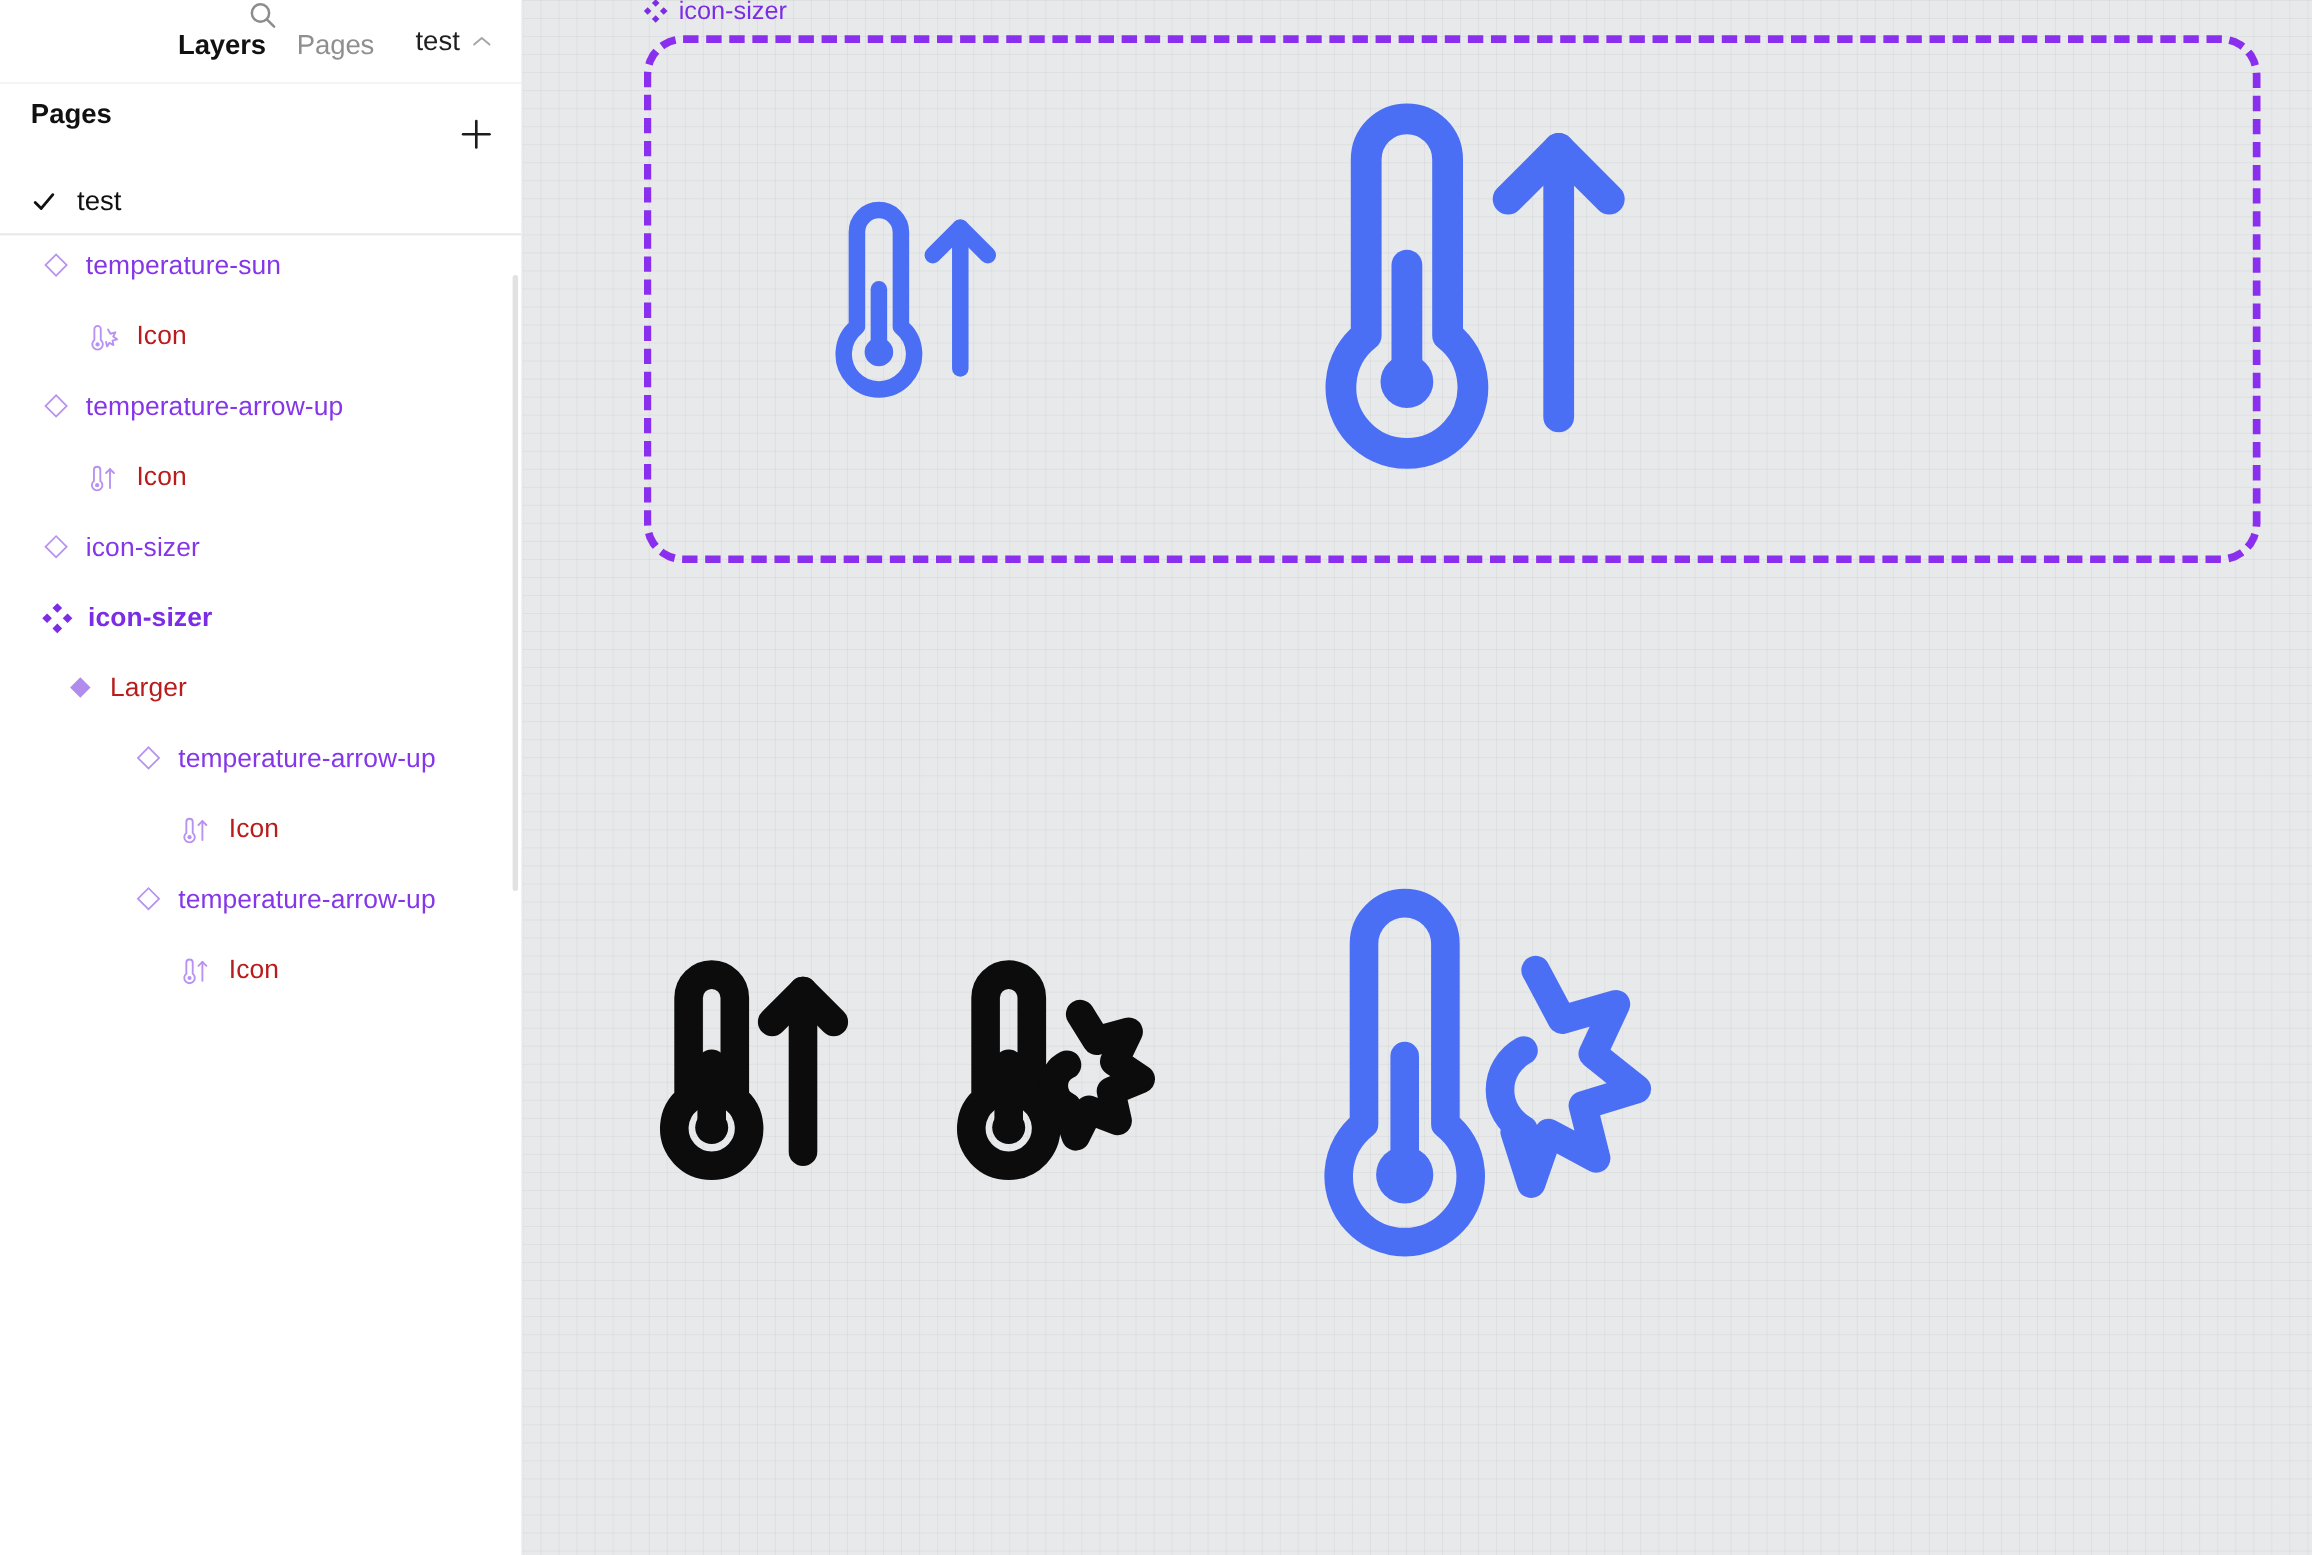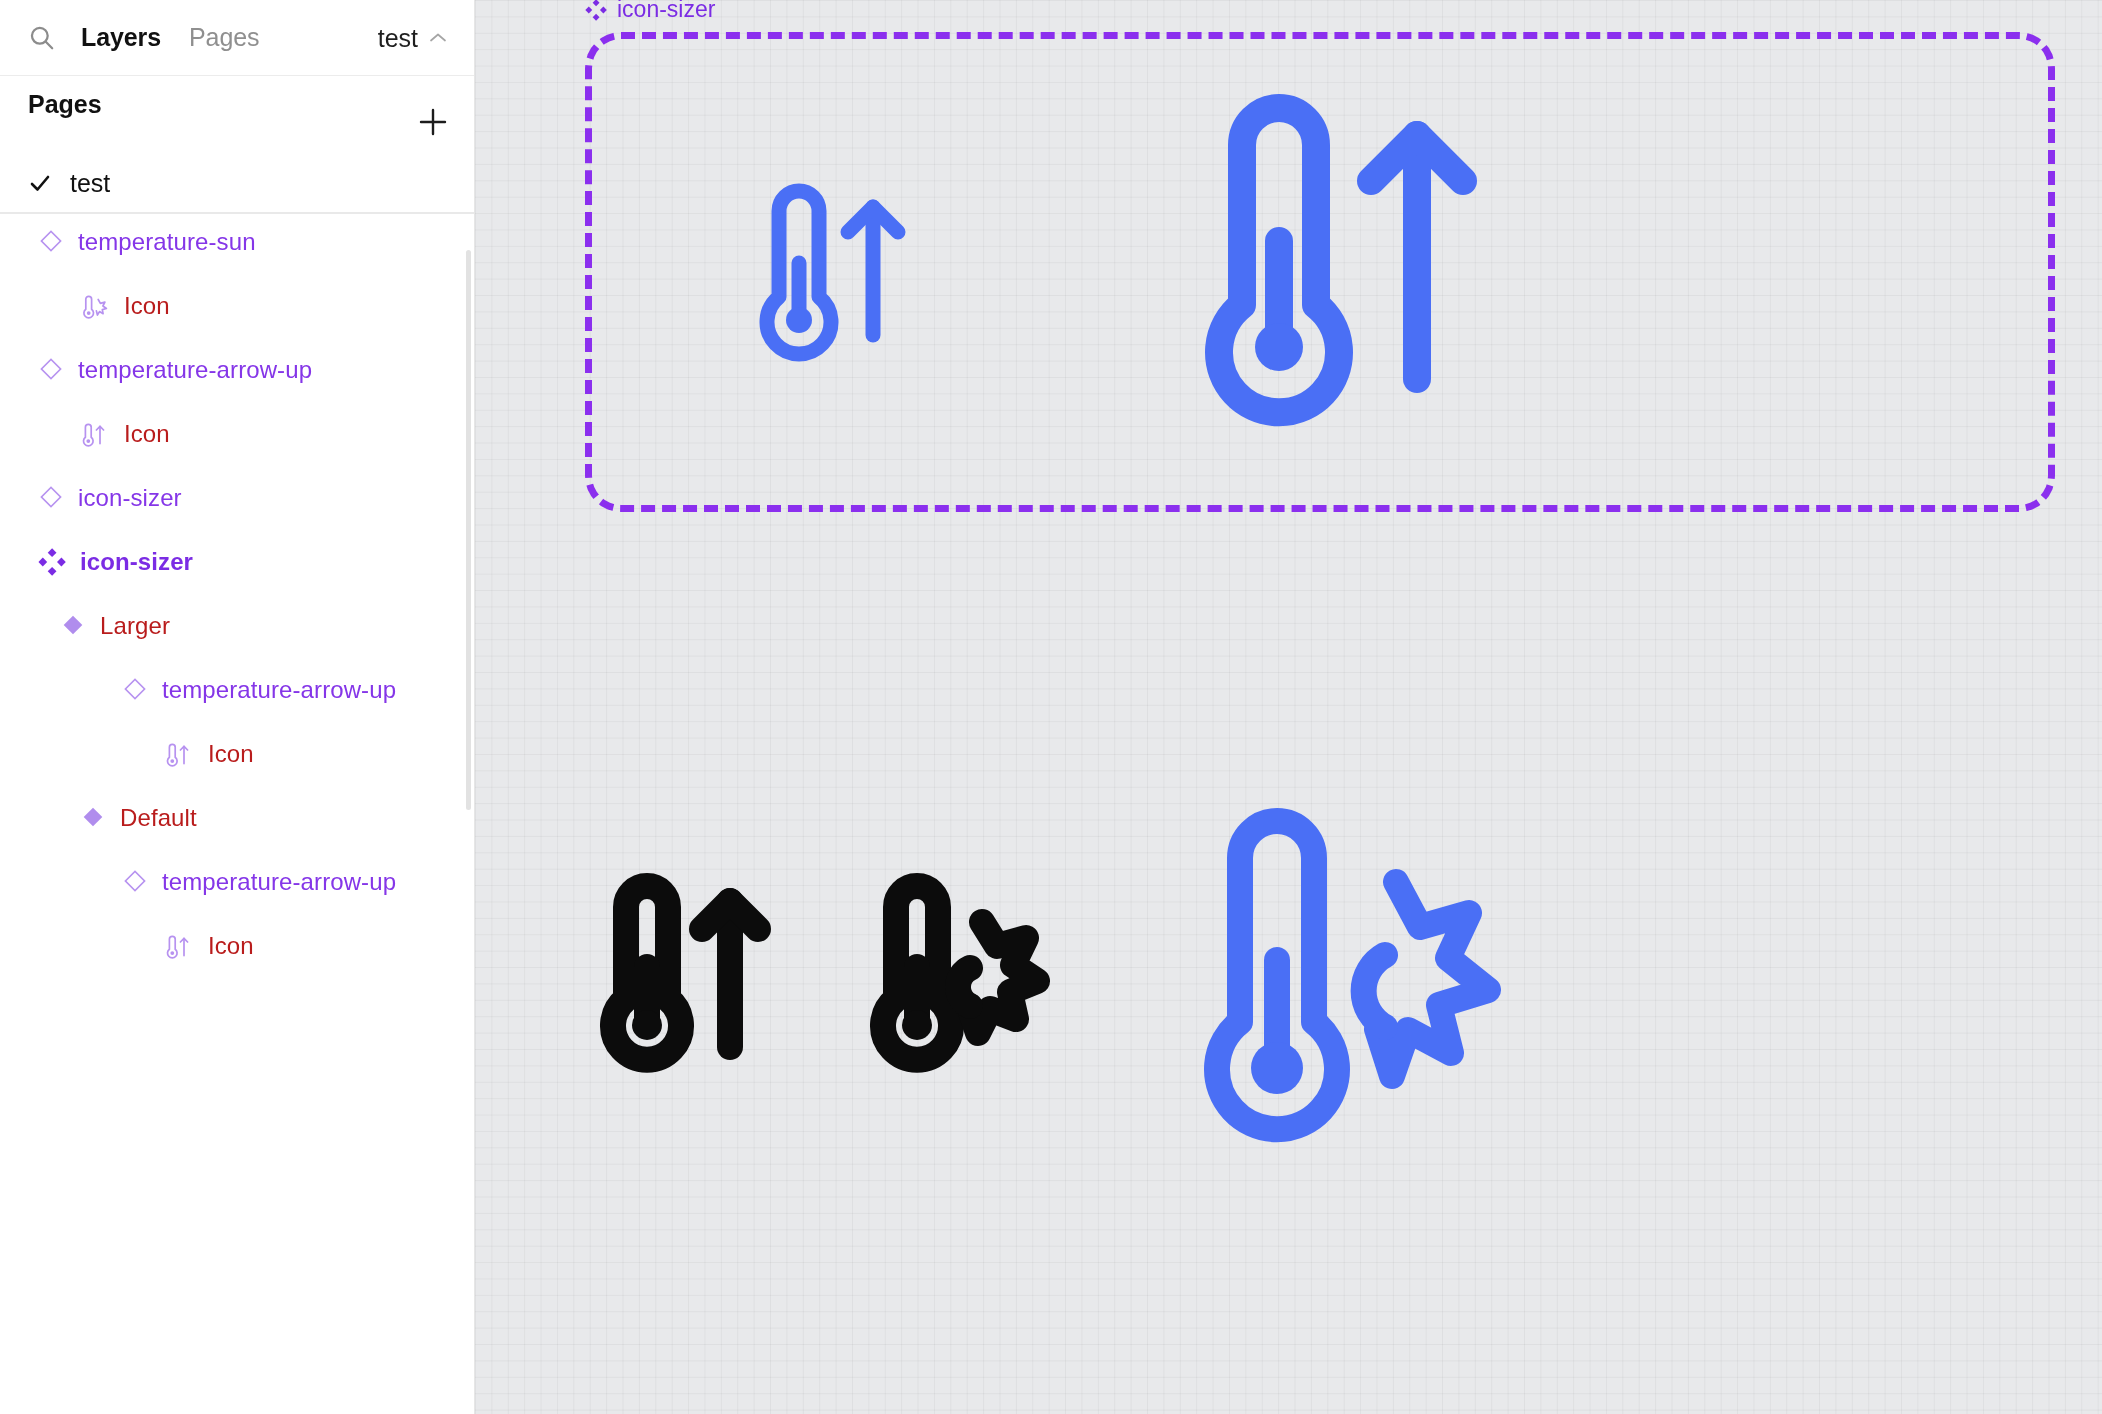--- a/index.html
+++ b/index.html
@@ -18,20 +18,21 @@
     border-right: 1px solid #e6e6e6;
     position: relative;
     flex: 0 0 475px;
   }
   .panel-header {
     height: 76px;
     display: flex; align-items: center;
     padding: 0 26px 0 28px;
     border-bottom: 1px solid #ececec;
     position: relative;
+    flex-direction: column;
   }
   .search-icon { width: 27px; height: 27px; flex: 0 0 27px; color: #8c8c8c; }
   .tabs { display: flex; align-items: center; gap: 28px; margin-left: 26px; }
   .tab {
     font-size: 25px;
     letter-spacing: -0.1px;
     white-space: nowrap;
   }
   .tab.active { color: #111111; font-weight: 700; }
   .tab.inactive { color: #8f8f8f; font-weight: 400; }
@@ -265,28 +266,20 @@
           <svg viewBox="0 0 34 30" width="34" height="30" fill="none" stroke="#b792f0" stroke-width="1.7" stroke-linecap="round" stroke-linejoin="round">
             <path d="M9.4 17.2V7.2a2.9 2.9 0 0 1 5.8 0v10a4.8 4.8 0 1 1 -5.8 0z"></path>
             <circle cx="12.3" cy="21.1" r="1.9" fill="#b792f0" stroke="none"></circle>
             <line x1="24" y1="23.6" x2="24" y2="6.4"></line>
             <polyline points="20.4,10 24,6.4 27.6,10"></polyline>
           </svg>
         </span>
         <span class="layer-label">Icon</span>
       </div>
 
-      <div class="layer-row" style="padding-left:80px">
-        <span class="glyph dia-filled">
-          <svg viewBox="0 0 26 26" width="26" height="26" fill="#b08ded">
-            <rect x="6.4" y="6.4" width="13.2" height="13.2" transform="rotate(45 13 13)"></rect>
-          </svg>
-        </span>
-        <span class="layer-label">Default</span>
-      </div>
 
       <div class="layer-row is-instance" style="padding-left:122px">
         <span class="glyph dia-outline">
           <svg viewBox="0 0 26 26" width="26" height="26" fill="none" stroke="#b792f0" stroke-width="1.6">
             <rect x="6.2" y="6.2" width="13.6" height="13.6" transform="rotate(45 13 13)"></rect>
           </svg>
         </span>
         <span class="layer-label">temperature-arrow-up</span>
       </div>
 

